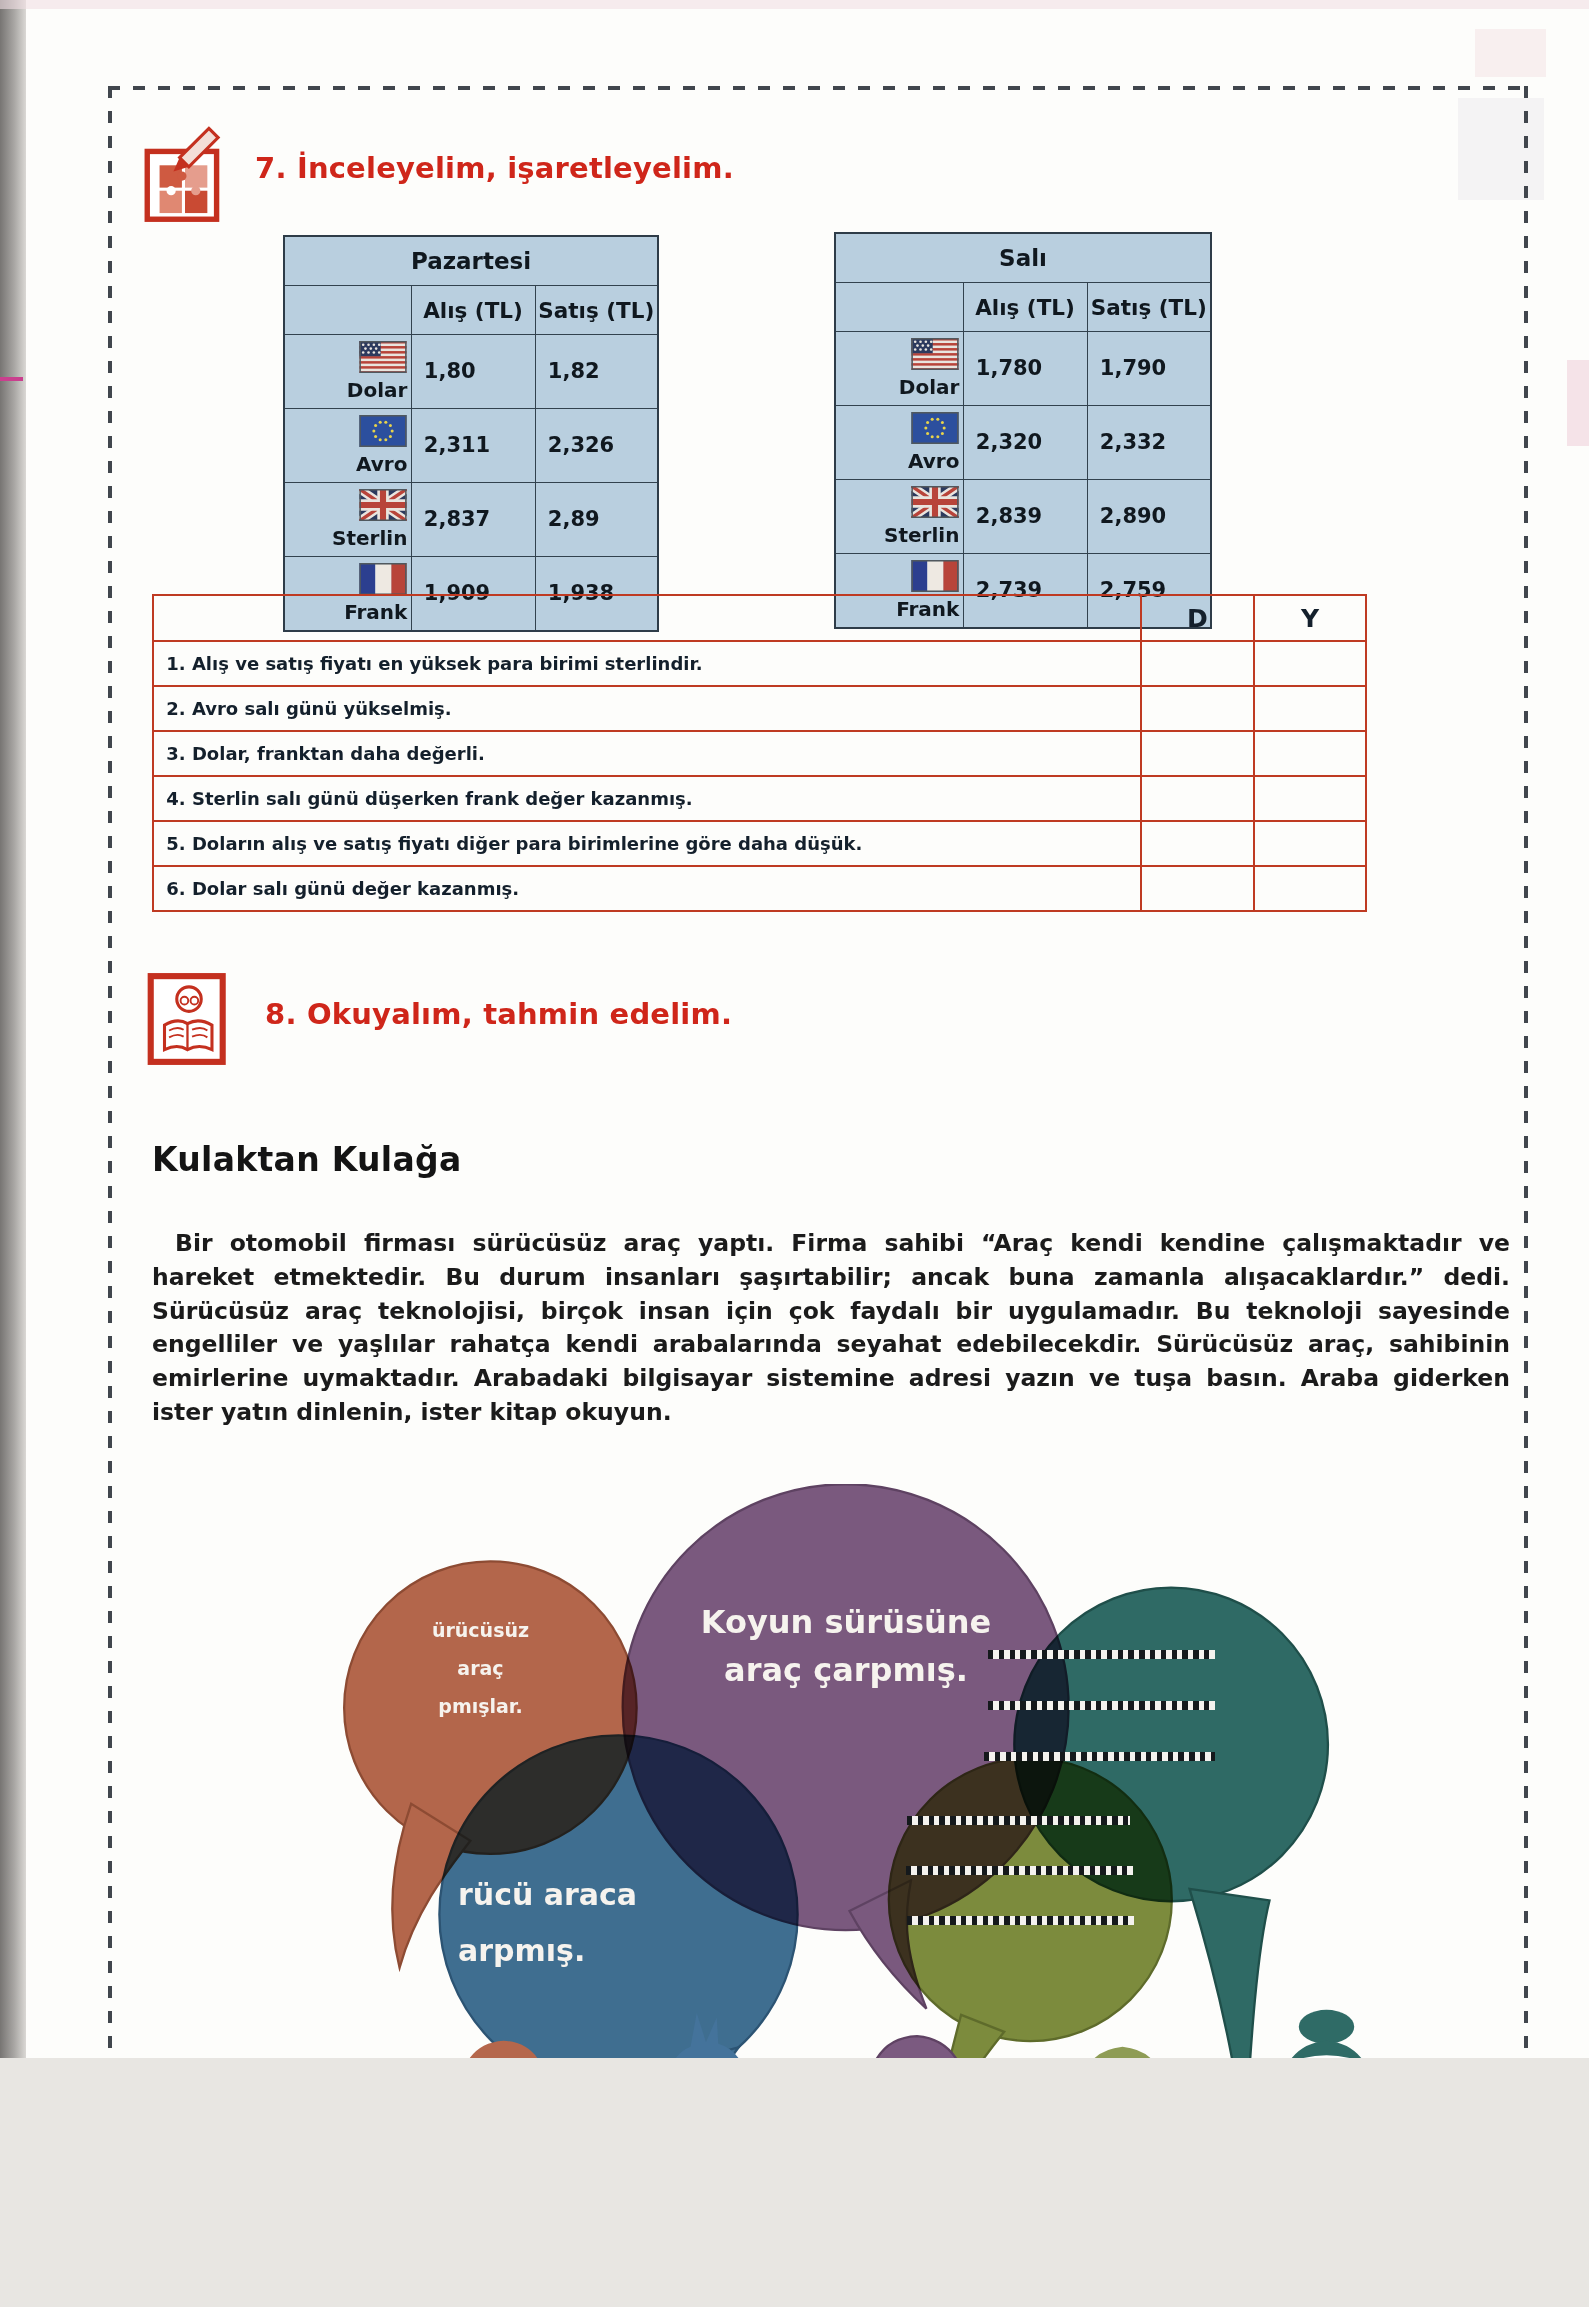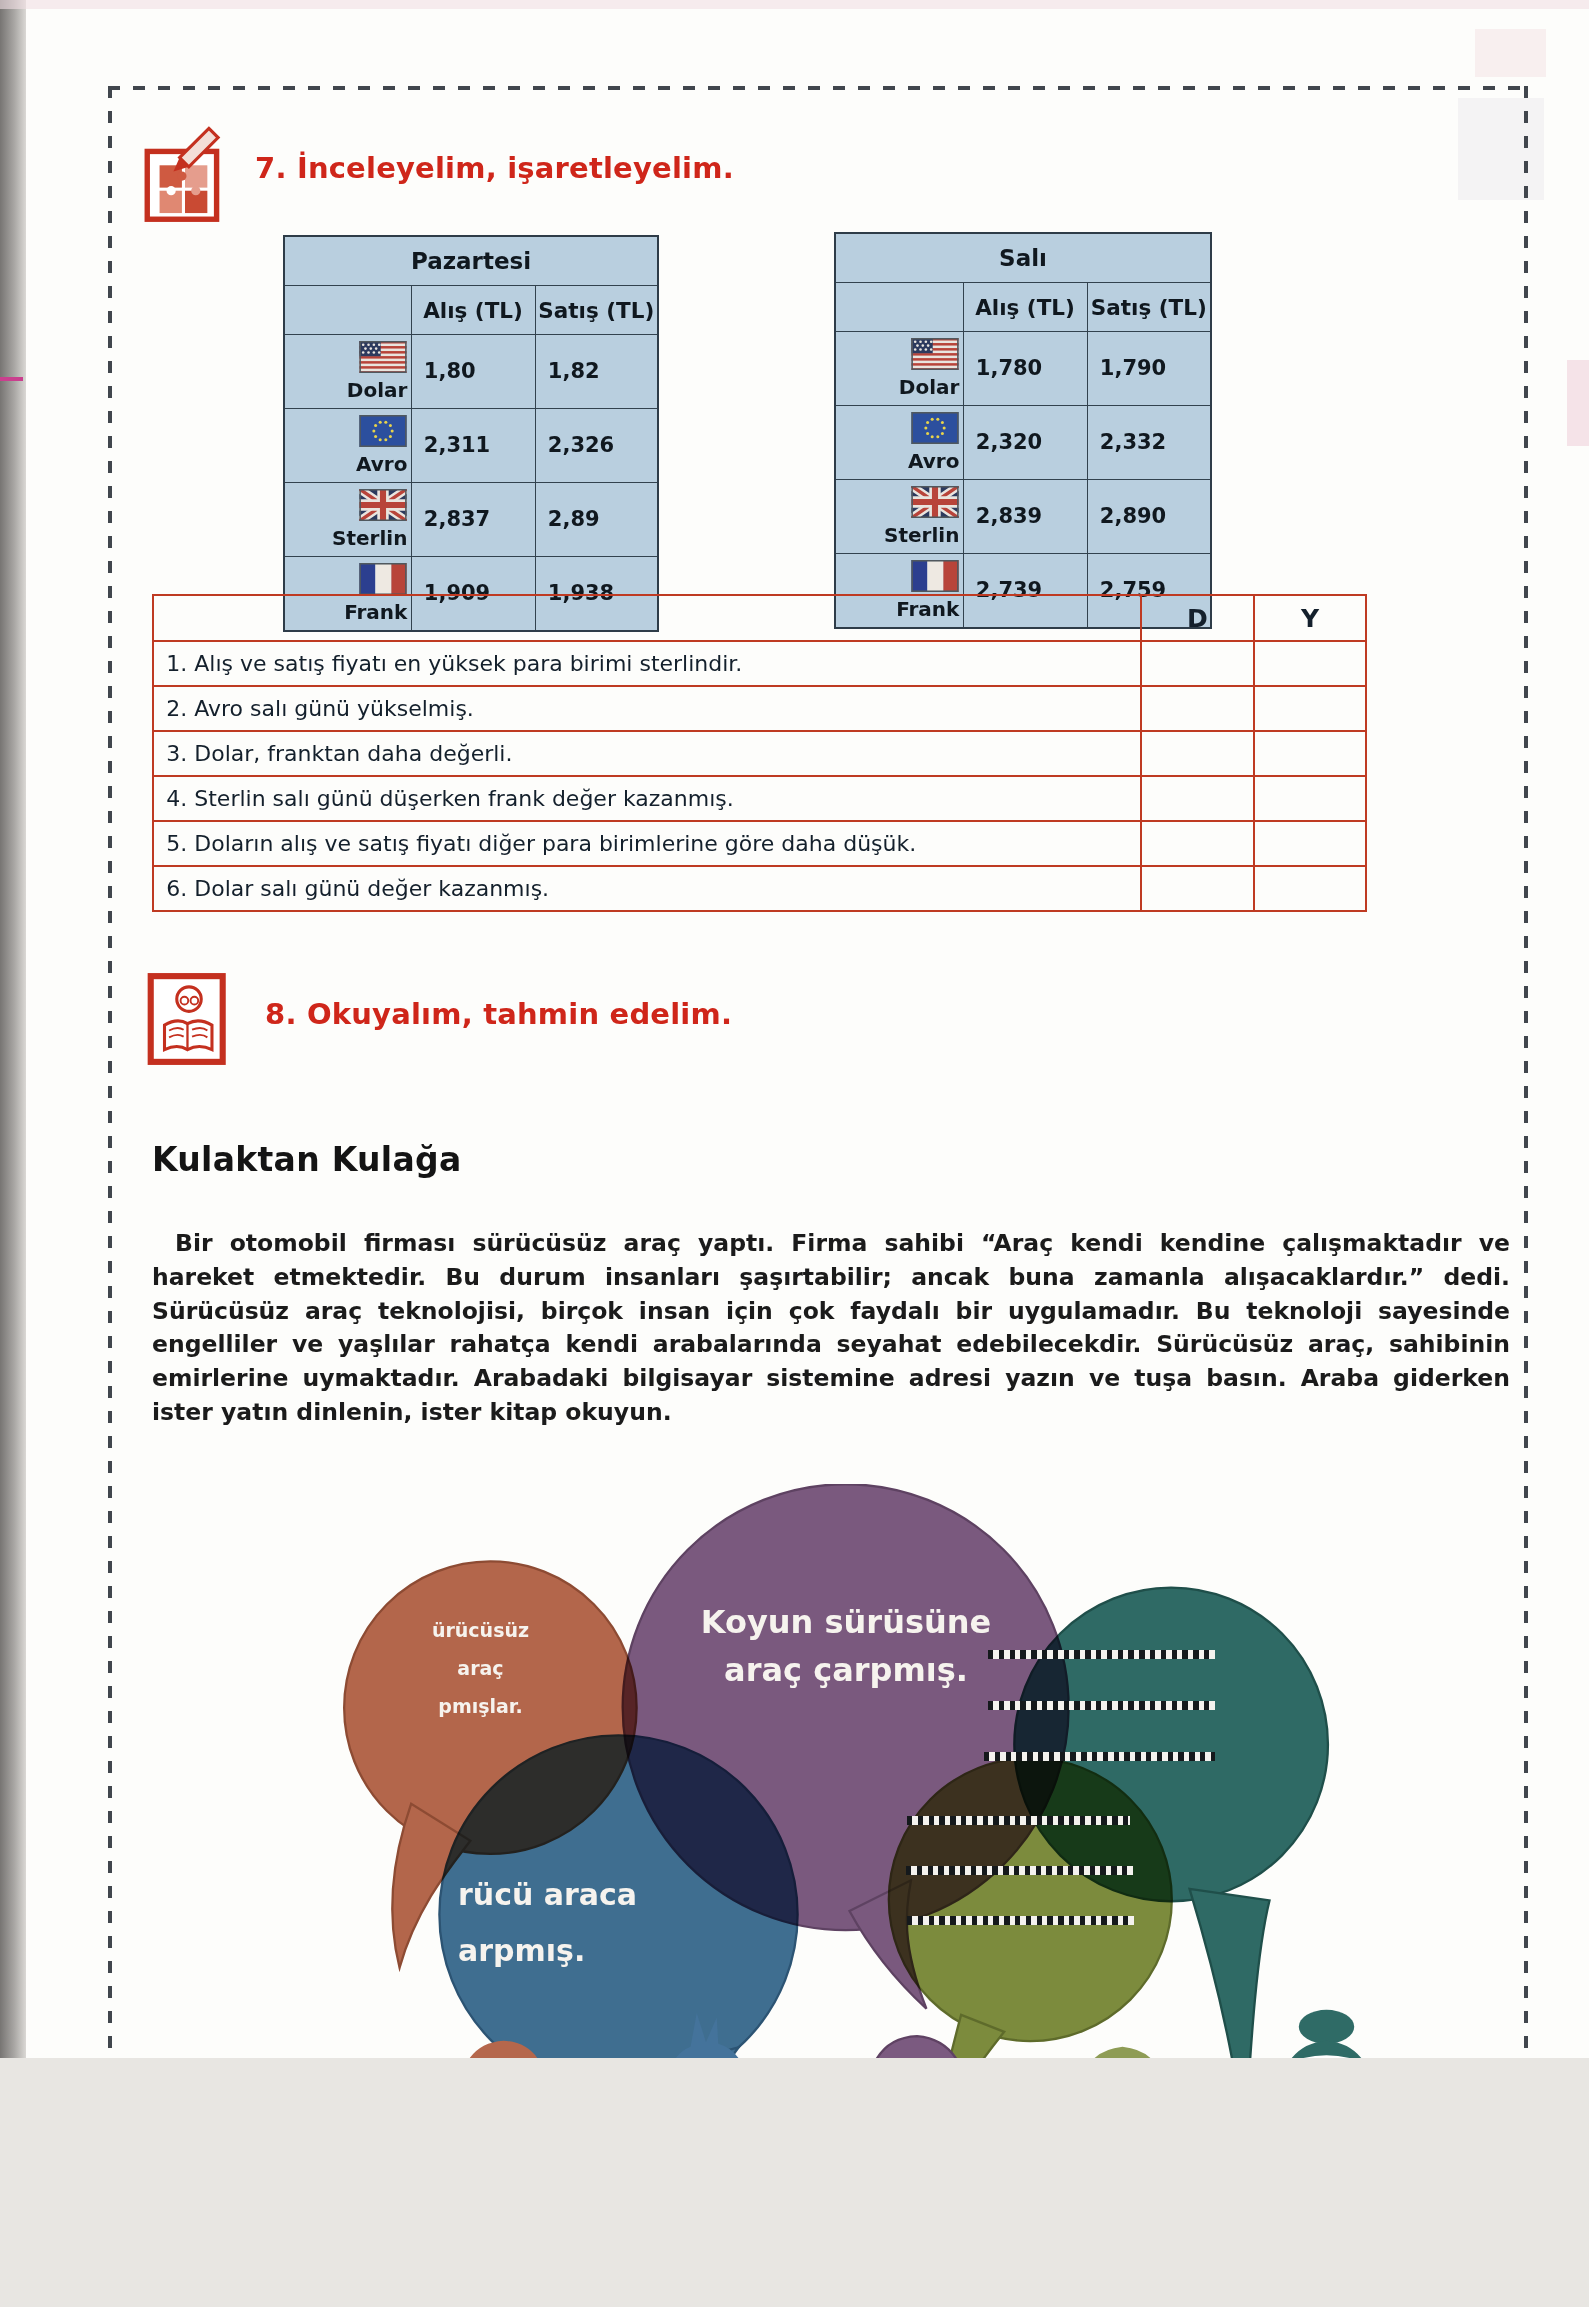--- a/index.html
+++ b/index.html
@@ -40,21 +40,21 @@
   table.cur td.val{font-size:21px;font-weight:bold;text-align:left;padding-left:12.3px;vertical-align:middle;}
   td.cur-name{vertical-align:middle;}
   .cur-name-inner{display:flex;align-items:flex-end;gap:7px;padding:6.2px 3.1px 7.7px 6.2px;flex-direction:column;}
   .cur-label{font-size:20px;font-weight:bold;color:#10181f;line-height:1;}
   
   table.tf{position:absolute;left:152px;top:594px;width:1213px;border-collapse:collapse;
     table-layout:fixed;z-index:10;background:transparent;}
   table.tf th,table.tf td{border:2.3px solid #bf3a22;}
   table.tf .tf-hdr{height:42px;font-size:25px;font-weight:bold;color:#14202c;text-align:center;}
   table.tf .tf-row{height:45px;}
-  table.tf td.tf-stmt{font-size:22px;font-weight:400;color:#14202c;padding-left:12.3px;border-radius:11px;}
+  table.tf td.tf-stmt{font-size:18px;font-weight:700;color:#14202c;padding-left:12.3px;border-radius:11px;}
   
   .read-heading{position:absolute;left:152px;top:1140px;z-index:10;
     font-size:33px;font-weight:bold;color:#141414;letter-spacing:0.3px;}
   .read-para{position:absolute;left:152px;top:1227px;width:1358px;z-index:10;
     font-size:23.5px;font-weight:600;line-height:1.44;text-align:justify;
     text-indent:23px;color:#1b1b1b;}
   
   .bubble{position:absolute;mix-blend-mode:multiply;z-index:5;}
   .bubble-text{position:absolute;z-index:15;color:#f6f3ee;font-weight:bold;white-space:pre-line;}
   .bt-orange{left:365px;top:1611px;width:231px;text-align:center;font-size:19px;line-height:2.0;}

